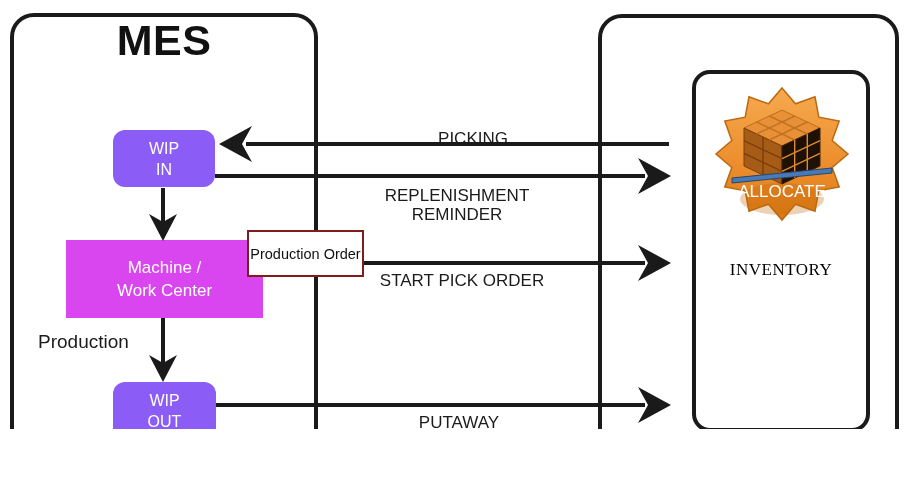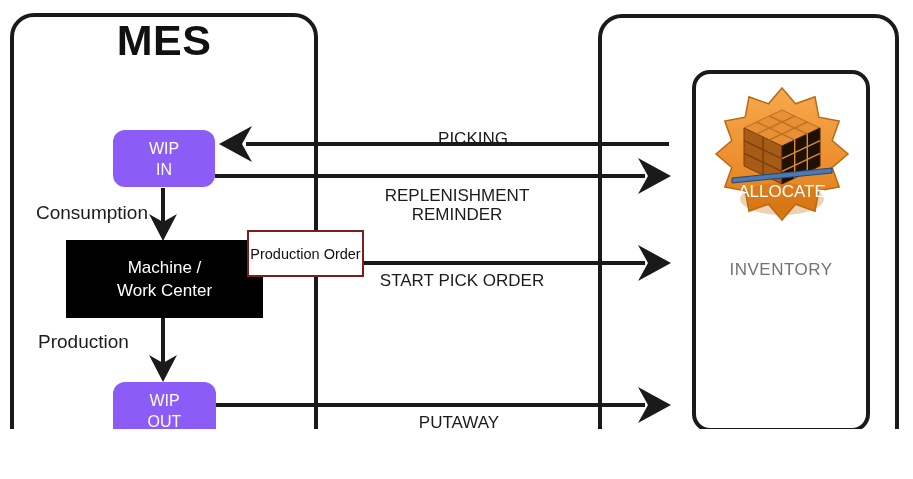--- a/index.html
+++ b/index.html
@@ -20,39 +20,40 @@
     position:absolute;border:4px solid #1a1a1a;border-radius:18px;
     background:#ffffff;box-sizing:border-box;z-index:1;
   }
   
   .wip{
     position:absolute;background:#8b5cf6;border-radius:12px;color:#fff;
     font-size:16px;line-height:21px;text-align:center;
     display:flex;flex-direction:column;justify-content:center;z-index:3;
   }
   .machine{
-    position:absolute;background:#000000;color:#fff;font-size:17px;line-height:23px;
+    position:absolute;background:#d946ef;color:#fff;font-size:17px;line-height:23px;
     text-align:center;display:flex;flex-direction:column;justify-content:center;z-index:2;
   }
   .po-box{
     position:absolute;background:#ffffff;border:2px solid #7f1d1d;color:#111;
     font-size:14.5px;text-align:center;display:flex;align-items:center;
     justify-content:center;box-sizing:border-box;z-index:4;
   }
   
   .flow-label{
     position:absolute;font-size:17px;color:#1b1b1b;text-align:center;
     transform:translateX(-50%);white-space:nowrap;z-index:3;line-height:19px;
   }
   .side-label{
     position:absolute;font-size:19px;color:#1b1b1b;z-index:3;white-space:nowrap;
   }
   .inventory-label{
-    position:absolute;font-size:17px;color:#737373;text-align:center;z-index:3;
+    position:absolute;font-size:17px;color:#000000;text-align:center;z-index:3;
     letter-spacing:0.5px;
+    font-family:Liberation Serif, serif;
   }
   svg.overlay{position:absolute;left:0;top:0;z-index:3;pointer-events:none;}
   svg.badge{position:absolute;z-index:3;}
 </style>
 </head>
 <body>
 
 <div class="canvas">
 
   <div class="sysbox" style="left:10px;top:13px;width:308px;height:457px;"></div>
@@ -75,21 +76,20 @@
 
   <div class="po-box" style="left:247px;top:230px;width:117px;height:47px;">
     <span>Production Order</span>
   </div>
 
   <div class="wip" style="left:113px;top:382px;width:103px;height:58px;">
     <span>WIP</span>
     <span>OUT</span>
   </div>
 
-  <div class="side-label" style="left:36px;top:202px;">Consumption</div>
   <div class="side-label" style="left:38px;top:331px;">Production</div>
 
   <div class="flow-label" style="left:473px;top:116px;margin-top:13px;">PICKING</div>
   <div class="flow-label" style="left:457px;top:186px;">
     <div>REPLENISHMENT</div>
     <div>REMINDER</div>
   </div>
   <div class="flow-label" style="left:462px;top:271px;">START PICK ORDER</div>
   <div class="flow-label" style="left:459px;top:413px;">PUTAWAY</div>
 

